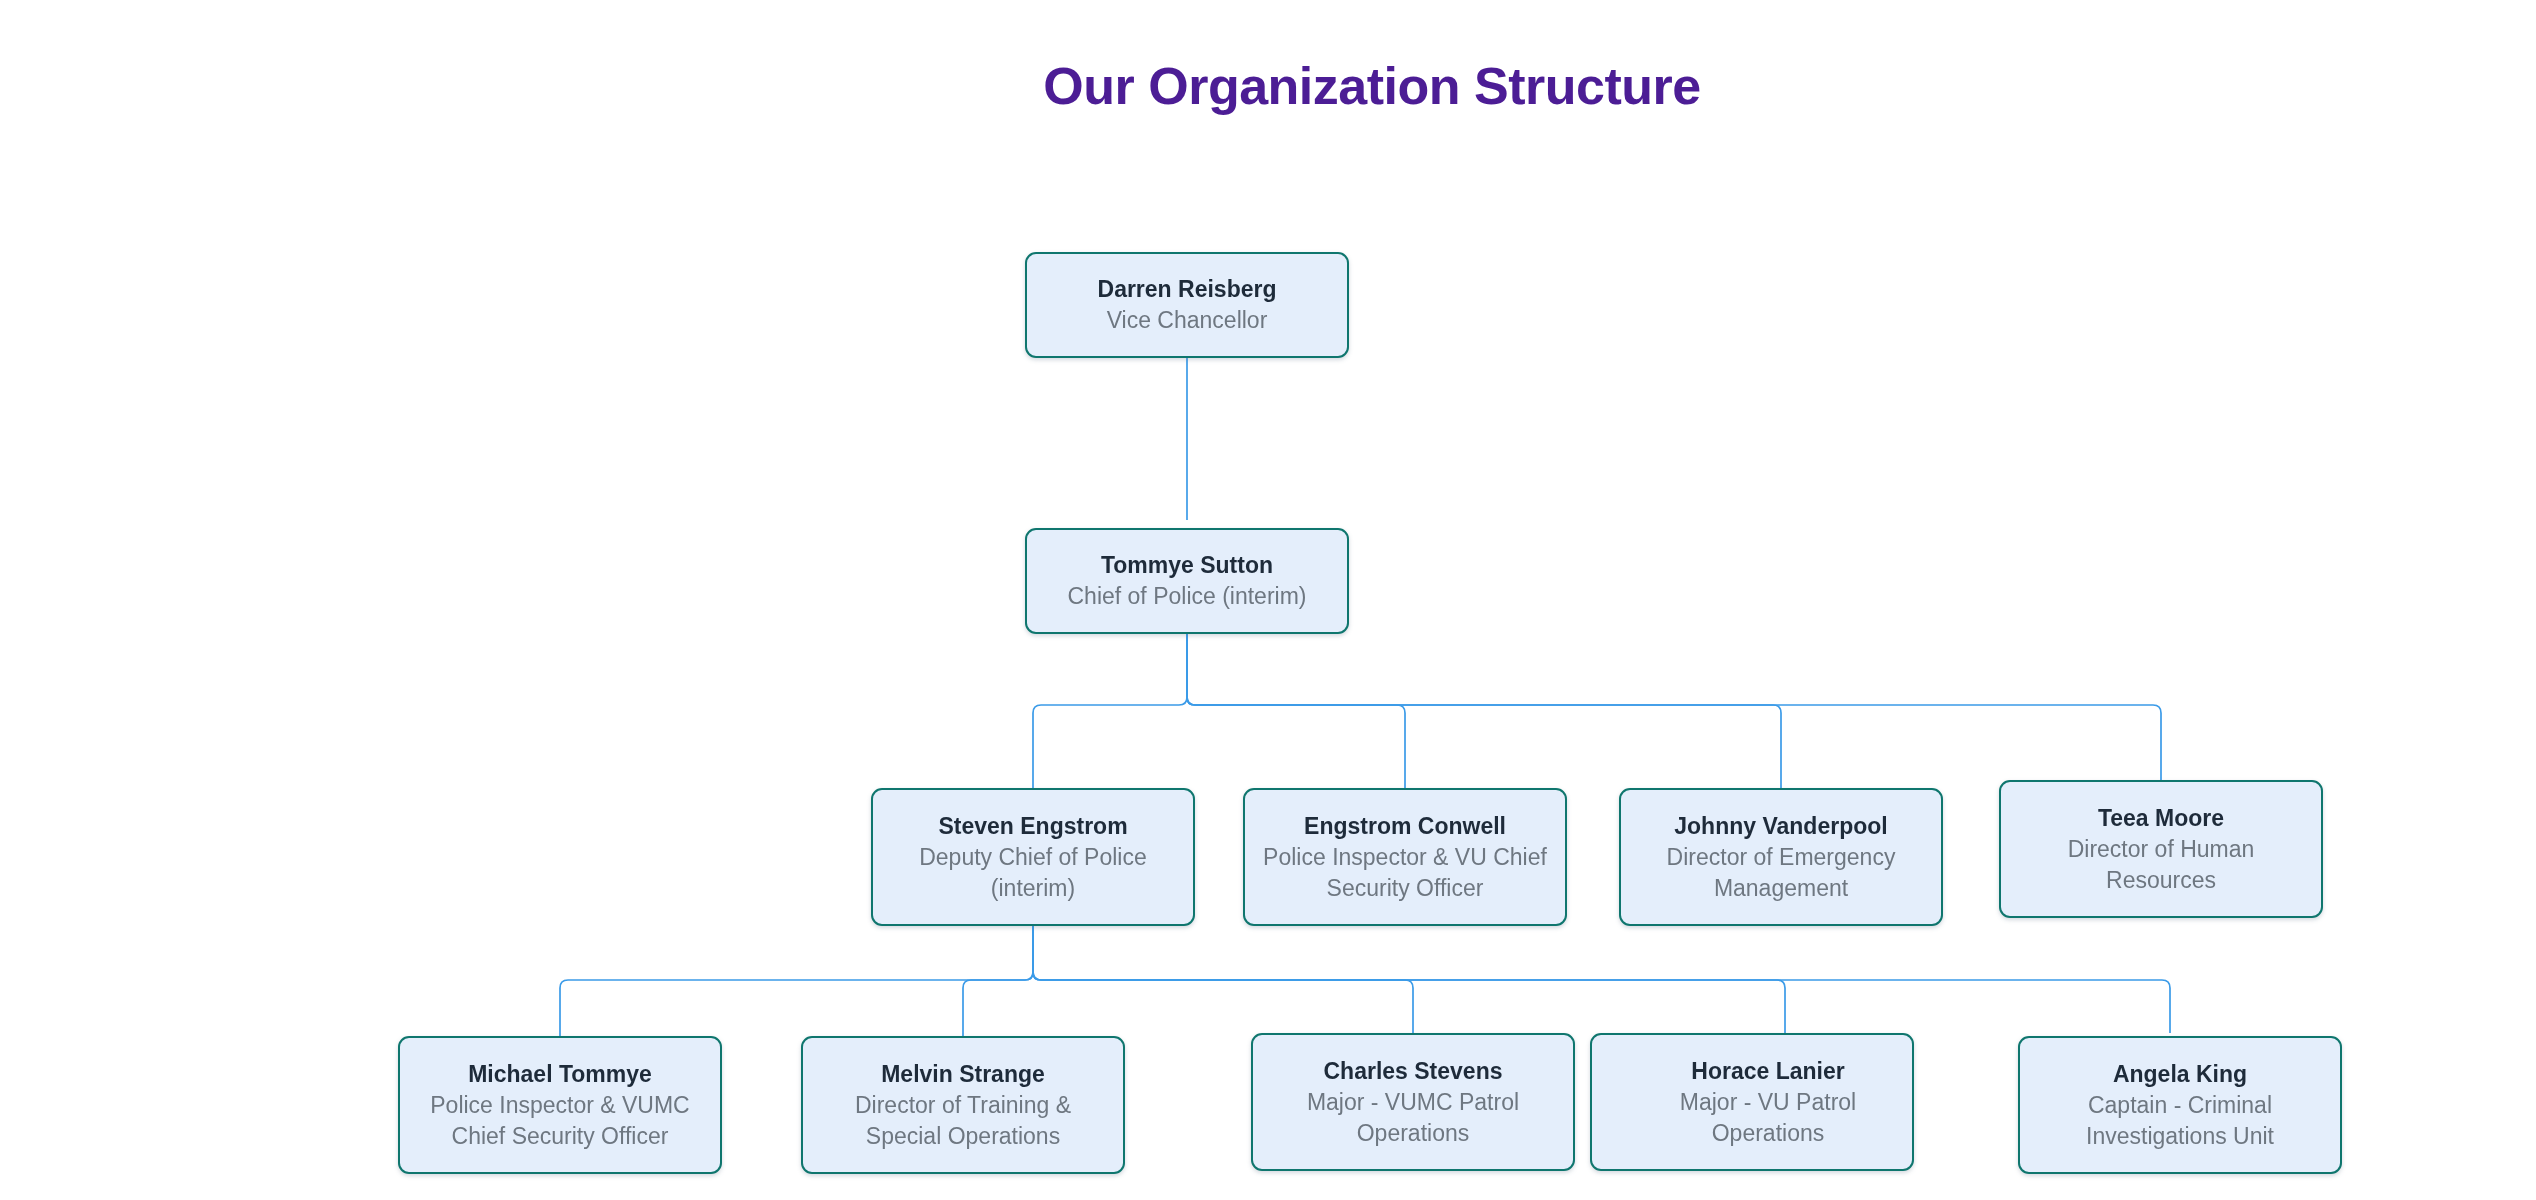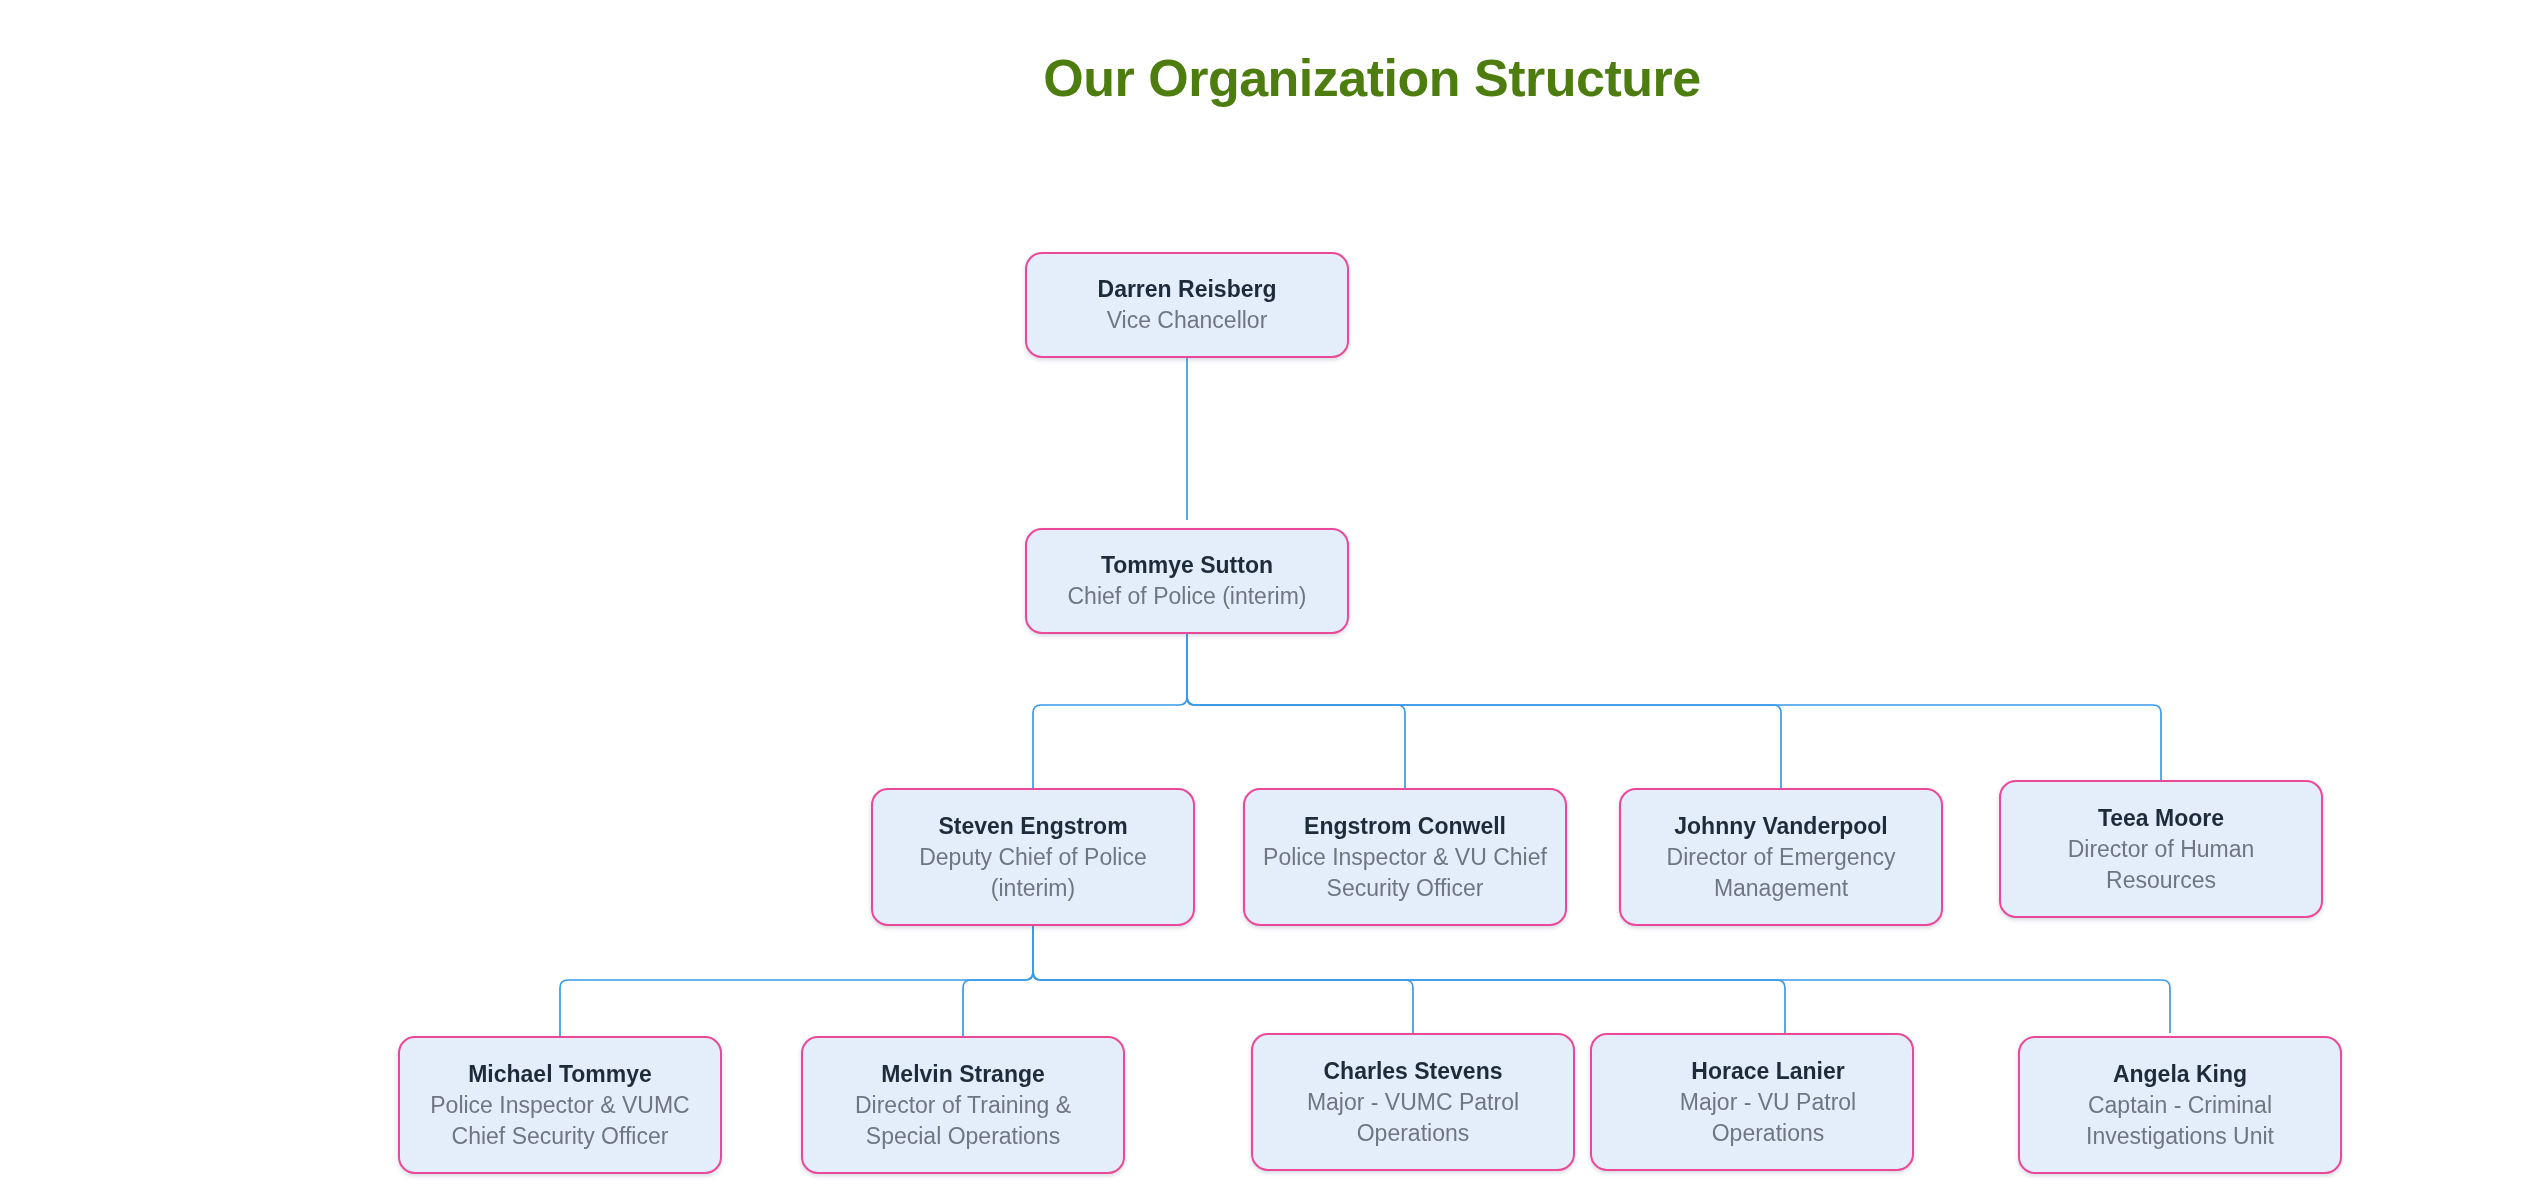--- a/index.html
+++ b/index.html
@@ -11,47 +11,47 @@
   #canvas {
     position: relative;
     width: 2536px;
     height: 1200px;
     background: #ffffff;
     overflow: hidden;
   }
   #page-title {
     position: absolute;
     left: 1009px;
-    top: 48px;
+    top: 56px;
     width: 726px;
     text-align: center;
     font-size: 52px;
     font-weight: bold;
-    color: #4d7c0f;
+    color: #4c1d95;
     letter-spacing: -0.5px;
     white-space: nowrap;
   }
   #connectors {
     position: absolute;
     left: 0;
     top: 0;
     pointer-events: none;
   }
   #connectors path, #connectors line {
     stroke: #3b9be8;
     stroke-width: 1.7;
     fill: none;
   }
   .node {
     position: absolute;
     box-sizing: border-box;
     width: 324px;
     background: #e4eefb;
-    border: 2px solid #ec4899;
-    border-radius: 17px;
+    border: 2px solid #0f766e;
+    border-radius: 11px;
     box-shadow: 0 2px 4px rgba(100, 120, 140, 0.28);
     display: flex;
     flex-direction: column;
     justify-content: center;
     align-items: center;
     text-align: center;
     padding: 8px 16px;
     cursor: default;
   }
   .node.lvl-top { height: 106px; }

